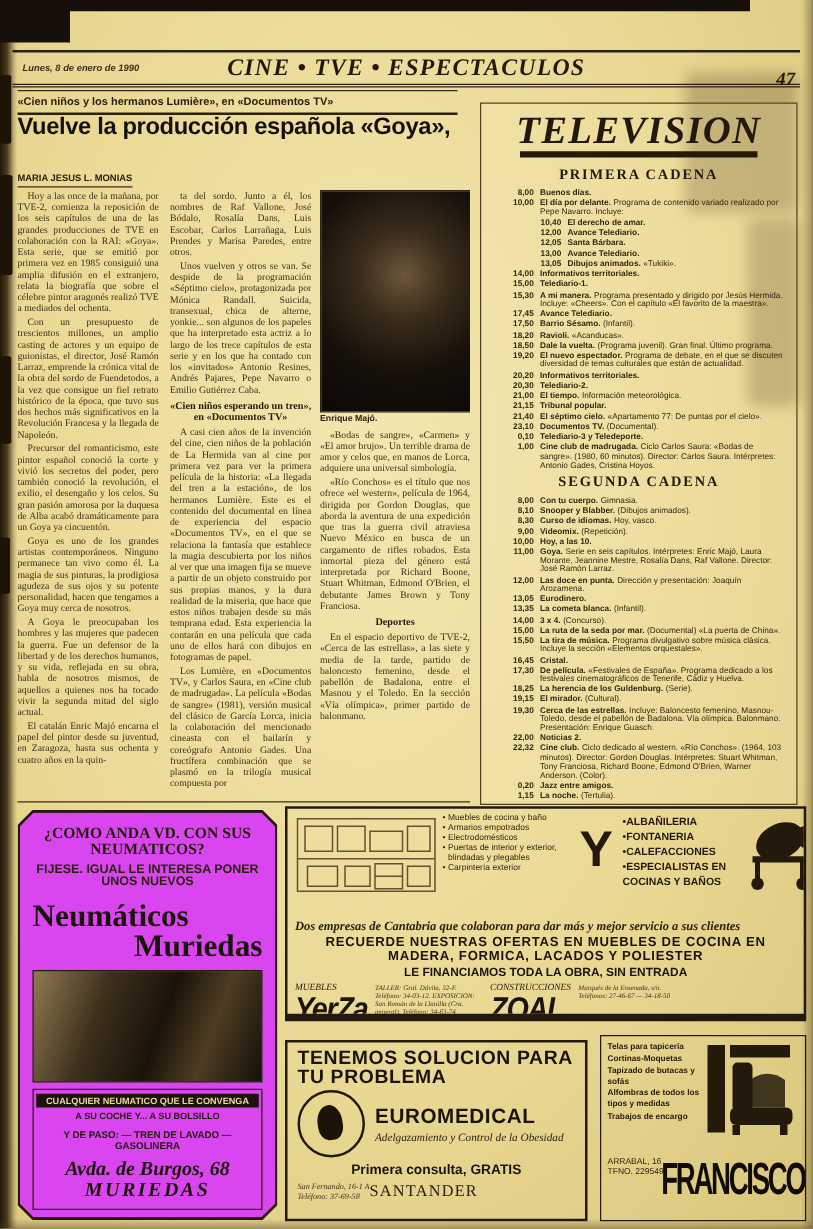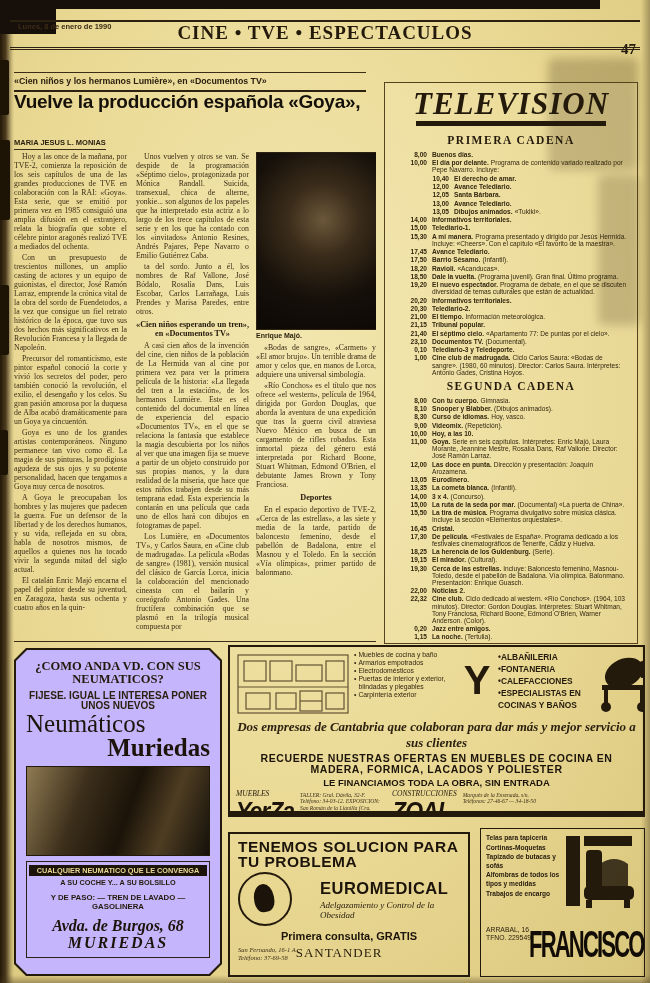--- a/index.html
+++ b/index.html
@@ -10,23 +10,23 @@
   .spine{position:absolute;left:0;top:0;width:14px;height:983px;
          background:linear-gradient(to right,#231808 0%,#4a3a1e 40%,rgba(90,74,40,.25) 80%,rgba(0,0,0,0) 100%);}
   .blob{position:absolute;background:#1d1406;border-radius:2px;}
   .topbar{position:absolute;background:#17100a;}
   .ghost{position:absolute;background:rgba(80,62,26,.28);filter:blur(5px);border-radius:6px;}
   .edge-right{position:absolute;right:0;top:0;width:9px;height:983px;
               background:linear-gradient(to right,rgba(0,0,0,0),rgba(92,76,40,.45));}
   .edge-bottom{position:absolute;left:0;bottom:0;width:650px;height:8px;
                background:linear-gradient(to bottom,rgba(0,0,0,0),rgba(70,56,28,.4));}
   
-  .masthead{position:absolute;left:10px;top:20px;width:630px;height:25px;
+  .masthead{position:absolute;left:10px;top:40px;width:630px;height:25px;
             border-top:2px solid #2c2110;border-bottom:3px double #2c2110;
-            display:flex;}
+            display:flex;align-items:center;font-style:italic;}
   .m-date{position:absolute;left:8px;font-size:7.5px;font-weight:bold;font-family:"Liberation Sans",sans-serif;}
   .m-section{width:100%;text-align:center;font-weight:bold;font-size:19px;letter-spacing:1px;color:#241a0c;}
   .m-page{position:absolute;right:4px;font-weight:bold;font-size:15px;color:#241a0c;margin-top:19px;}
   
   .kicker{position:absolute;left:14px;top:72px;width:352px;border-top:1px solid #3b2d17;border-bottom:2px solid #2c2110;
           padding:3px 0 4px;font-family:"Liberation Sans",sans-serif;font-size:8.8px;font-weight:bold;color:#2c2110;}
   .headline{position:absolute;left:14px;top:92px;width:364px;font-family:"Liberation Sans",sans-serif;
             font-weight:bold;font-size:19px;line-height:20px;letter-spacing:-.3px;color:#15100a;}
   .byline{position:absolute;left:14px;top:138px;font-family:"Liberation Sans",sans-serif;font-size:7.5px;
           font-weight:bold;border-bottom:1px solid #3b2d17;padding-bottom:2px;color:#2c2110;}
@@ -45,60 +45,60 @@
   .tv-chan{text-align:center;font-weight:bold;font-size:11.5px;letter-spacing:1.5px;color:#241a0c;margin:4px 0 5px;}
   .tv-list{font-family:"Liberation Sans",sans-serif;}
   .tv-row{position:relative;padding-left:40px;font-size:6.6px;line-height:7.1px;margin-bottom:1.2px;color:#33270f;}
   .tv-time{position:absolute;left:0;width:35px;text-align:right;font-weight:bold;}
   .tv-name{font-weight:bold;margin-right:2px;}
   .tv-sub .tv-row{padding-left:62px;}
   .tv-sub .tv-time{left:22px;}
   
   .ad-neum-frame{position:absolute;left:14px;top:648px;width:208px;height:328px;background:#241a0c;
     clip-path:polygon(12px 0,calc(100% - 12px) 0,100% 12px,100% calc(100% - 12px),calc(100% - 12px) 100%,12px 100%,0 calc(100% - 12px),0 12px);}
-  .ad-neum{position:absolute;left:2px;top:2px;width:204px;height:324px;background:#c4b5fd;box-sizing:border-box;
+  .ad-neum{position:absolute;left:2px;top:2px;width:204px;height:324px;background:#d946ef;box-sizing:border-box;
     clip-path:polygon(11px 0,calc(100% - 11px) 0,100% 11px,100% calc(100% - 11px),calc(100% - 11px) 100%,11px 100%,0 calc(100% - 11px),0 11px);
     padding:10px 10px 6px;text-align:center;}
   .neum-h{font-weight:bold;font-size:12.5px;line-height:13px;color:#241a0c;}
   .neum-s{font-family:"Liberation Sans",sans-serif;font-weight:bold;font-size:10px;line-height:9.5px;margin-top:5px;color:#2c2110;}
-  .neum-brand1{text-align:left;font-size:25px;font-weight:normal;margin-top:2px;line-height:24px;color:#1c140a;}
+  .neum-brand1{text-align:left;font-size:25px;font-weight:bold;margin-top:12px;line-height:24px;color:#1c140a;}
   .neum-brand2{text-align:right;font-size:25px;font-weight:bold;line-height:24px;color:#1c140a;}
   .neum-photo{margin-top:6px;height:88px;border:1px solid #241a0c;
      background:linear-gradient(110deg,#8f7a52 0%,#3c2f1b 30%,#1b1309 55%,#4e3d22 75%,#14100a 100%);}
   .neum-box{margin-top:5px;border:1px solid #2c2110;padding:3px 2px 5px;}
   .neum-rev{background:#1c140a;color:#ead994;font-family:"Liberation Sans",sans-serif;font-weight:bold;font-size:7.3px;padding:1px 0;}
   .neum-l2{font-family:"Liberation Sans",sans-serif;font-weight:bold;font-size:7.3px;margin-top:2px;color:#241a0c;}
   .neum-paso{font-family:"Liberation Sans",sans-serif;font-weight:bold;font-size:7.8px;margin-top:6px;line-height:9px;color:#241a0c;}
   .neum-addr{font-style:italic;font-weight:bold;font-size:16px;margin-top:7px;line-height:16px;color:#1c140a;}
   .neum-city{font-style:italic;font-weight:bold;font-size:16px;letter-spacing:2px;color:#1c140a;}
   
   .ad-ref{position:absolute;left:228px;top:645px;width:417px;height:172px;box-sizing:border-box;
           border:2px solid #241a0c;border-bottom:6px solid #241a0c;padding:4px 6px 2px;overflow:hidden;}
   .ref-top{display:flex;align-items:flex-start;}
   .ref-kitchen{width:118px;flex:none;}
   .ref-list{font-family:"Liberation Sans",sans-serif;font-size:6.8px;line-height:8px;width:102px;flex:none;color:#33270f;}
   .ref-list .bullet-row{display:flex;}
   .ref-list .bullet{margin-right:2px;}
   .ref-y{font-family:"Liberation Sans",sans-serif;font-weight:bold;font-size:40px;line-height:58px;width:42px;text-align:center;flex:none;color:#241a0c;}
   .ref-list2{font-family:"Liberation Sans",sans-serif;font-weight:bold;font-size:8.4px;line-height:12px;width:92px;flex:none;color:#241a0c;}
   .ref-mixer{flex:1;text-align:right;}
-  .ref-tag{text-align:center;font-style:italic;font-weight:bold;font-size:13px;margin-top:2px;color:#2c2110;}
+  .ref-tag{text-align:left;font-style:italic;font-weight:bold;font-size:10px;margin-top:18px;color:#2c2110;}
   .ref-offer1{text-align:center;font-family:"Liberation Sans",sans-serif;font-weight:bold;font-size:10.5px;line-height:11px;
               letter-spacing:.6px;margin:2px auto 0;width:390px;color:#1c140a;}
   .ref-offer2{text-align:center;font-family:"Liberation Sans",sans-serif;font-weight:bold;font-size:9.5px;margin-top:2px;color:#1c140a;}
   .ref-bottom{display:flex;align-items:flex-start;margin-top:1px;}
   .logo-lab{font-style:italic;font-size:7.5px;color:#241a0c;}
   .logo-big{font-family:"Liberation Sans",sans-serif;font-weight:bold;font-style:italic;font-size:23px;line-height:22px;
             letter-spacing:-1px;color:#1c140a;transform:scaleY(1.15);transform-origin:left top;}
   .tiny-info{font-size:5.6px;line-height:6.4px;font-style:italic;color:#3b2d17;width:86px;margin:3px 6px 0 6px;}
   
   .ad-euro{position:absolute;left:228px;top:832px;width:242px;height:145px;box-sizing:border-box;border:2px solid #241a0c;
            padding:5px 8px;overflow:hidden;}
   .euro-h{font-family:"Liberation Sans",sans-serif;font-weight:bold;font-size:15.5px;line-height:15px;letter-spacing:.5px;color:#1c140a;}
-  .euro-row{display:flex;align-items:center;margin-top:3px;gap:20px;}
+  .euro-row{display:flex;align-items:center;margin-top:3px;}
   .euro-stamp{flex:none;width:50px;height:50px;border:2px solid #241a0c;border-radius:50%;position:relative;margin-right:8px;}
   .euro-stamp::after{content:"";position:absolute;left:14px;top:10px;width:20px;height:28px;border-radius:50% 50% 40% 40%;
                      background:#1c140a;transform:rotate(-8deg);}
   .euro-brand{font-family:"Liberation Sans",sans-serif;font-weight:bold;font-size:16.5px;letter-spacing:.5px;color:#1c140a;}
   .euro-serv{font-style:italic;font-size:9px;line-height:10px;margin-top:2px;color:#2c2110;}
   .euro-offer{text-align:center;font-family:"Liberation Sans",sans-serif;font-weight:bold;font-size:11px;margin-top:4px;color:#1c140a;}
   .euro-foot{display:flex;justify-content:flex-start;align-items:flex-end;margin-top:3px;}
   .euro-addr{font-size:6.5px;line-height:7.5px;font-style:italic;color:#3b2d17;}
   .euro-city{font-size:13px;letter-spacing:1px;color:#2c2110;}
   
@@ -147,22 +147,22 @@
       <p>Con un presupuesto de trescientos millones, un amplio casting de actores y un equipo de guionistas, el director, José Ramón Larraz, emprende la crónica vital de la obra del sordo de Fuendetodos, a la vez que consigue un fiel retrato histórico de la época, que tuvo sus dos hechos más significativos en la Revolución Francesa y la llegada de Napoleón.</p>
       <p>Precursor del romanticismo, este pintor español conoció la corte y vivió los secretos del poder, pero también conoció la revolución, el exilio, el desengaño y los celos. Su gran pasión amorosa por la duquesa de Alba acabó dramáticamente para un Goya ya cincuentón.</p>
       <p>Goya es uno de los grandes artistas contemporáneos. Ninguno permanece tan vivo como él. La magia de sus pinturas, la prodigiosa agudeza de sus ojos y su potente personalidad, hacen que tengamos a Goya muy cerca de nosotros.</p>
       <p>A Goya le preocupaban los hombres y las mujeres que padecen la guerra. Fue un defensor de la libertad y de los derechos humanos, y su vida, reflejada en su obra, habla de nosotros mismos, de aquellos a quienes nos ha tocado vivir la segunda mitad del siglo actual.</p>
       <p>El catalán Enric Majó encarna el papel del pintor desde su juventud, en Zaragoza, hasta sus ochenta y cuatro años en la quin-</p>
     </div>
 
   <div class="col" style="left:136px;">
     <div>
 
-    <p>Unos vuelven y otros se van. Se despide de la programación «Séptimo cielo», protagonizada por Mónica Randall. Suicida, transexual, chica de alterne, yonkie... son algunos de los papeles que ha interpretado esta actriz a lo largo de los trece capítulos de esta serie y en los que ha contado con los «invitados» Antonio Resines, Andrés Pajares, Pepe Navarro o Emilio Gutiérrez Caba.</p>
-        <p>ta del sordo. Junto a él, los nombres de Raf Vallone, José Bódalo, Rosalía Dans, Luis Escobar, Carlos Larrañaga, Luis Prendes y Marisa Paredes, entre otros.</p>
+    <p>ta del sordo. Junto a él, los nombres de Raf Vallone, José Bódalo, Rosalía Dans, Luis Escobar, Carlos Larrañaga, Luis Prendes y Marisa Paredes, entre otros.</p>
+        <p>Unos vuelven y otros se van. Se despide de la programación «Séptimo cielo», protagonizada por Mónica Randall. Suicida, transexual, chica de alterne, yonkie... son algunos de los papeles que ha interpretado esta actriz a lo largo de los trece capítulos de esta serie y en los que ha contado con los «invitados» Antonio Resines, Andrés Pajares, Pepe Navarro o Emilio Gutiérrez Caba.</p>
       </div>
     <div class="subhead">«Cien niños esperando un tren», en «Documentos TV»</div>
     <div>
 
     <p>A casi cien años de la invención del cine, cien niños de la población de La Hermida van al cine por primera vez para ver la primera película de la historia: «La llegada del tren a la estación», de los hermanos Lumière. Este es el contenido del documental en línea de experiencia del espacio «Documentos TV», en el que se relaciona la fantasía que establece la magia descubierta por los niños al ver que una imagen fija se mueve a partir de un objeto construido por sus propias manos, y la dura realidad de la miseria, que hace que estos niños trabajen desde su más temprana edad. Esta experiencia la contarán en una película que cada uno de ellos hará con dibujos en fotogramas de papel.</p>
         <p>Los Lumière, en «Documentos TV», y Carlos Saura, en «Cine club de madrugada». La película «Bodas de sangre» (1981), versión musical del clásico de García Lorca, inicia la colaboración del mencionado cineasta con el bailarín y coreógrafo Antonio Gades. Una fructífera combinación que se plasmó en la trilogía musical compuesta por</p>
       </div>
   </div>
 
   <div class="col" style="left:256px;width:120px;">

